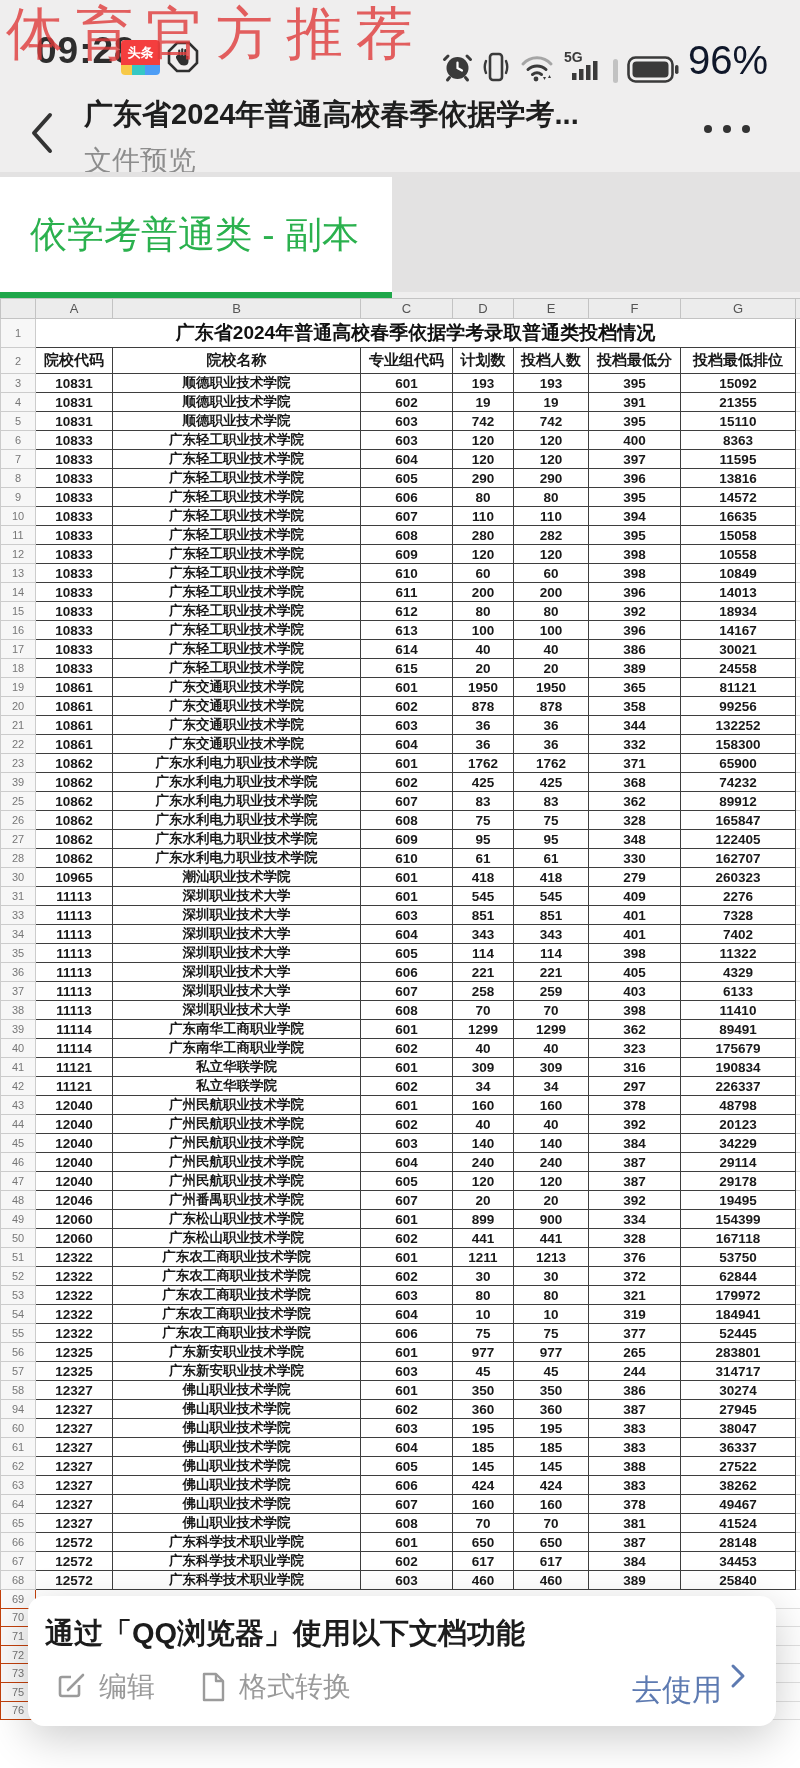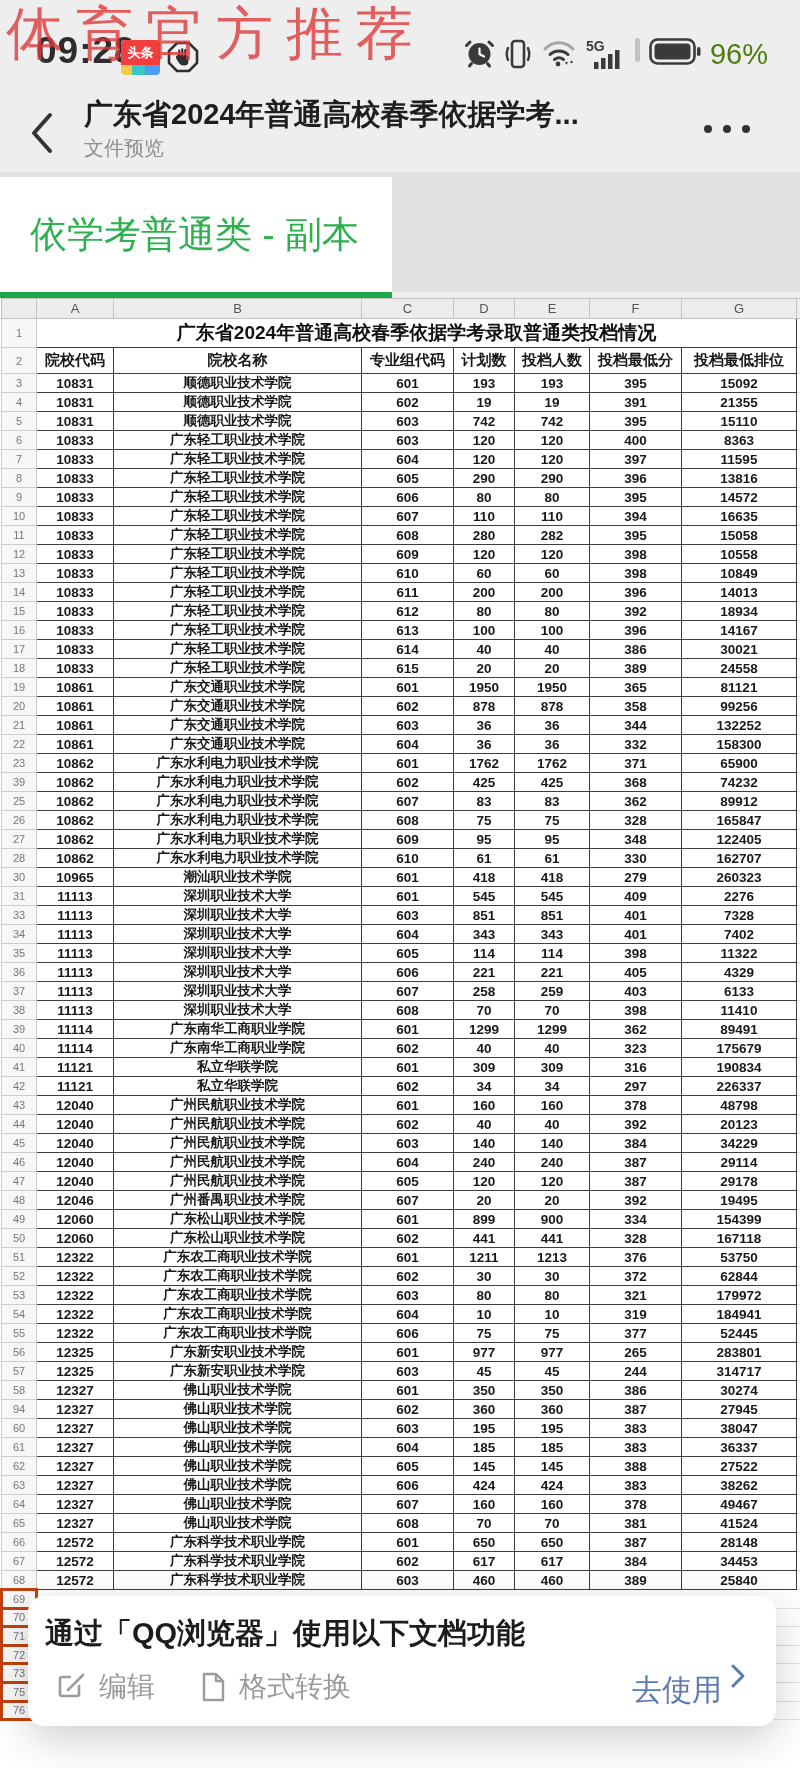--- a/index.html
+++ b/index.html
@@ -13,30 +13,30 @@
     color:rgba(223,58,58,0.80); white-space:nowrap; font-weight:400; }
 
   
   .statusbar { position:absolute; left:0; top:0; width:800px; height:95px; }
   .sb-time { position:absolute; left:36px; top:30px; font-size:37px; font-weight:bold; color:#2d2d2d; letter-spacing:1px; }
   .sb-toutiao { position:absolute; left:121px; top:40px; width:39px; height:35px; border-radius:4px; overflow:hidden; background:#fff; }
   .sb-toutiao .tt-top { height:25px; background:#f43e3e; color:#fff; font-size:13px; font-weight:bold;
       display:flex; align-items:center; justify-content:center; letter-spacing:0; }
   .sb-toutiao .tt-strip { height:10px; background:linear-gradient(90deg,#f7c948 0 28%,#35c8c4 28% 62%,#4d9df5 62% 100%); }
   .sb-hand { position:absolute; left:166px; top:40px; }
-  .sb-right { position:absolute; right:32px; top:38px; display:flex; align-items:flex-start; gap:9px; }
-  .sb-pct { font-size:29px; color:#4d7c0f; font-weight:500; letter-spacing:0; }
+  .sb-right { position:absolute; right:32px; top:38px; display:flex; align-items:flex-end; gap:9px; }
+  .sb-pct { font-size:40px; color:#0f172a; font-weight:500; letter-spacing:0; }
   .palebar { width:5px; height:24px; border-radius:2.5px; background:#c2c2c2; }
 
   
   .nav { position:absolute; left:0; top:95px; width:800px; height:77px; }
   .nav-back { position:absolute; left:26px; top:16px; width:30px; height:44px; cursor:pointer; }
   .nav-texts { position:absolute; left:84px; top:0; width:560px; }
   .nav-title { font-size:29px; font-weight:bold; color:#1e1e1e; white-space:nowrap; overflow:hidden; }
-  .nav-sub { font-size:20px; color:#8d8d8d; }
+  .nav-sub { margin-top:7px; font-size:28px; color:#8d8d8d; }
   .nav-more { position:absolute; right:44px; top:24px; display:flex; gap:11px; cursor:pointer; padding:6px; }
   .nav-more i { width:8px; height:8px; border-radius:50%; background:#333; display:block; }
 
   
   .tabstrip { position:absolute; left:0; top:172px; width:800px; height:120px; background:#e3e2e2; }
   .tab-active { position:absolute; left:0; top:5px; width:392px; height:115px; background:#fff;
       display:flex; align-items:center; padding-left:30px; cursor:pointer; }
   .tab-label { font-size:37px; color:#2bb14e; font-weight:500; white-space:nowrap; }
   .tab-underline { position:absolute; left:0; top:292px; width:392px; height:6px; background:#1fa74a; z-index:3; }
 
@@ -49,21 +49,21 @@
   tr.r-title { height:29px; }
   tr.r-head { height:26px; }
   tr.r-data { height:18.6px; }
   td.ln { background:#f7f7f7; border:1px solid #cccccc; color:#777; font-size:11px; font-weight:normal; }
   td.cell { border:1px solid #3e3e3e; background:#fff; color:#191919; font-size:13.5px; font-weight:bold; }
   td.title-cell { font-size:19px; font-weight:bold; color:#111; }
   td.head-cell { font-size:15px; font-weight:bold; }
   td.sliver { border:none; border-bottom:1px solid #d9d9d9; background:#fff; }
   tr.r-ghost { height:18.6px; }
   tr.r-ghost td { border:none; border-bottom:1px solid #e0e0e0; background:#fff; }
-  tr.r-ghost td.ln { border:3px solid #c2410c; background:#fafafa; }
+  tr.r-ghost td.ln { border:1px solid #c2410c; background:#fafafa; }
 
   
   .overlay { position:absolute; left:28px; top:1596px; width:748px; height:130px; background:#fff;
       border-radius:16px; box-shadow:0 12px 44px rgba(0,0,0,0.20); z-index:20; }
   .ov-title { position:absolute; left:17px; top:18px; font-size:29px; font-weight:bold; color:#1c1c1c; white-space:nowrap; }
   .ov-action { position:absolute; right:30px; top:44px; display:flex; align-items:center; gap:8px; cursor:pointer; }
   .ov-action span { font-size:30px; color:#5d7ab1; font-weight:500;margin-top:30px; }
   .ov-btns { position:absolute; left:27px; top:72px; display:flex; align-items:center; gap:44px; }
   .ov-btn { display:flex; align-items:center; gap:12px; cursor:pointer; }
   .ov-btn span { font-size:28px; color:#9a9a9a; }

